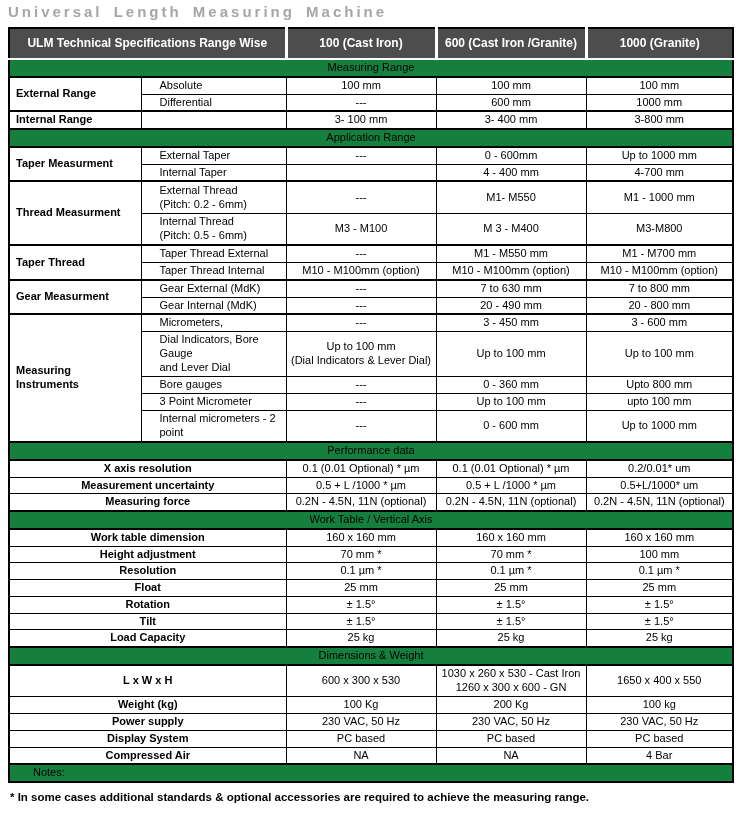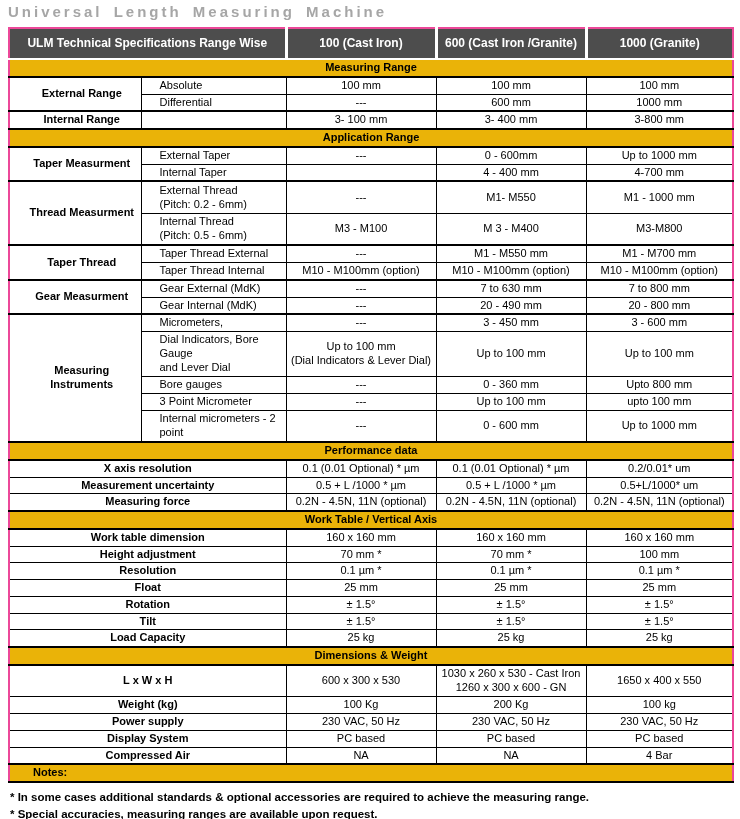--- a/index.html
+++ b/index.html
@@ -16,50 +16,50 @@
     font-weight: bold;
     color: #a6a6a6;
     letter-spacing: 3px;
     word-spacing: 4px;
   }
   table.spec {
     border-collapse: collapse;
     margin-left: 8px;
     width: 724px;
     table-layout: fixed;
-    border: 2px solid #ec4899;
+    border: 2px solid #000000;
   }
   td, th {
     border: 1px solid #000;
     font-size: 11px;
     padding: 1px 4px;
     line-height: 1.25;
     vertical-align: middle;
   }
   th {
     background: #4d4d4d;
     color: #fff;
     font-size: 12px;
     font-weight: bold;
     height: 31px;
     text-align: center;
     border: 1px solid #4d4d4d;
     border-bottom: 2px solid #fff;
   }
   th.vsep { border-left: 3px solid #fff; }
   td.section {
-    background: #eab308;
-    font-weight: bold;
+    background: #15803d;
+    font-weight: normal;
     text-align: center;
     border-top: 2px solid #000;
     border-bottom: 2px solid #000;
     height: 16px;
   }
   td.section.left { text-align: left; padding-left: 23px; }
-  td.gl { font-weight: bold; text-align: center; padding-left: 17px; }
+  td.gl { font-weight: bold; text-align: left; padding-left: 6px; }
   td.sl { text-align: left; padding-left: 18px; white-space: pre-line; }
   td.fl { font-weight: bold; text-align: center; }
   td.v  { text-align: center; white-space: pre-line; }
   tr { height: 16px; }
   tr.thick > td { border-top: 2px solid #000; }
   tr.h32 { height: 32px; }
   tr.h45 { height: 45px; }
   .notes { margin: 8px 0 0 10px; }
   .note {
     font-weight: bold;
@@ -317,15 +317,14 @@
   </tr>
 
   <tr>
         <td class="section left" colspan="5">Notes:</td>
       </tr>
 </tbody>
   </table>
 
 <div class="notes">
   <p class="note">* In some cases additional standards &amp; optional accessories are required to achieve the measuring range.</p>
-  <p class="note">* Special accuracies, measuring ranges are available upon request.</p>
 
 </div>
 
 </body></html>

